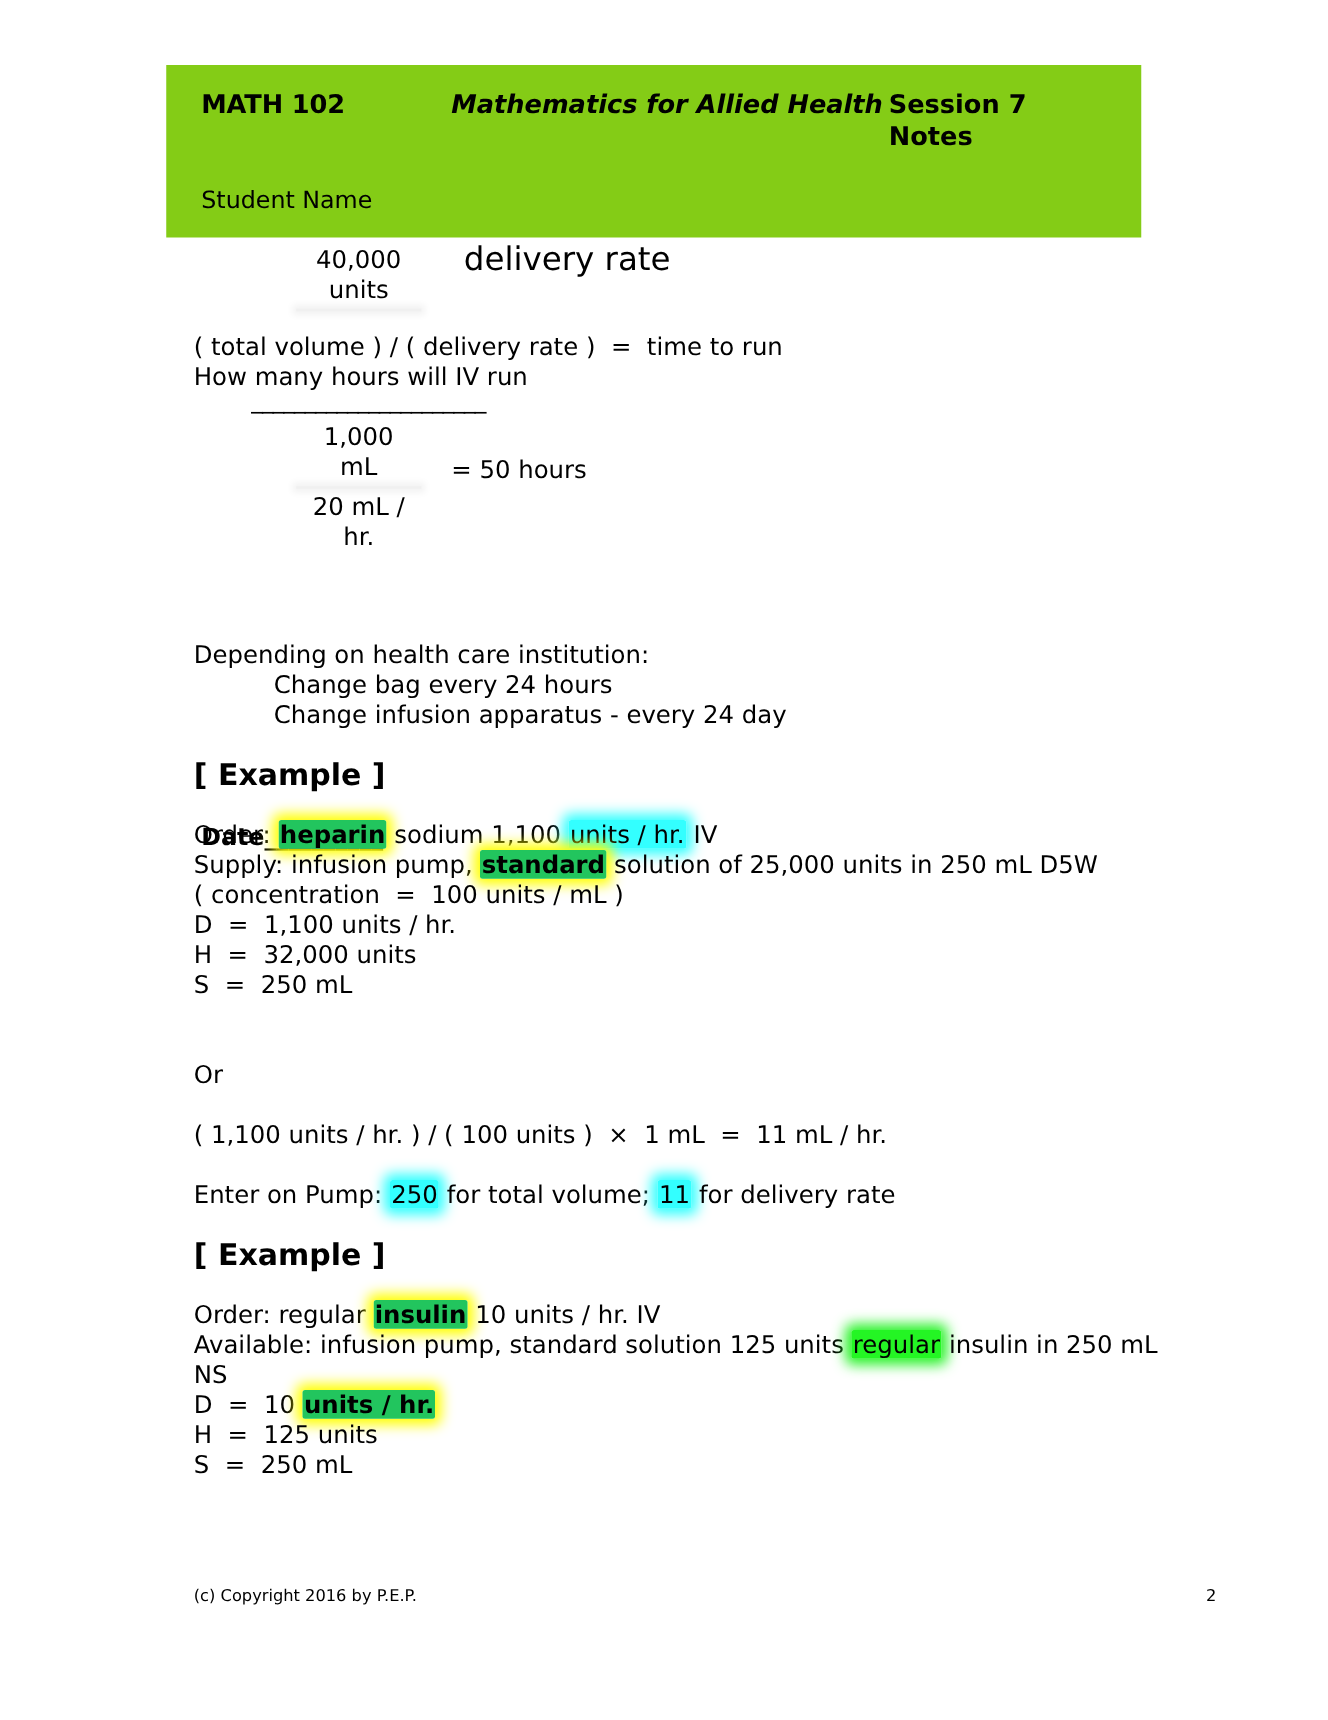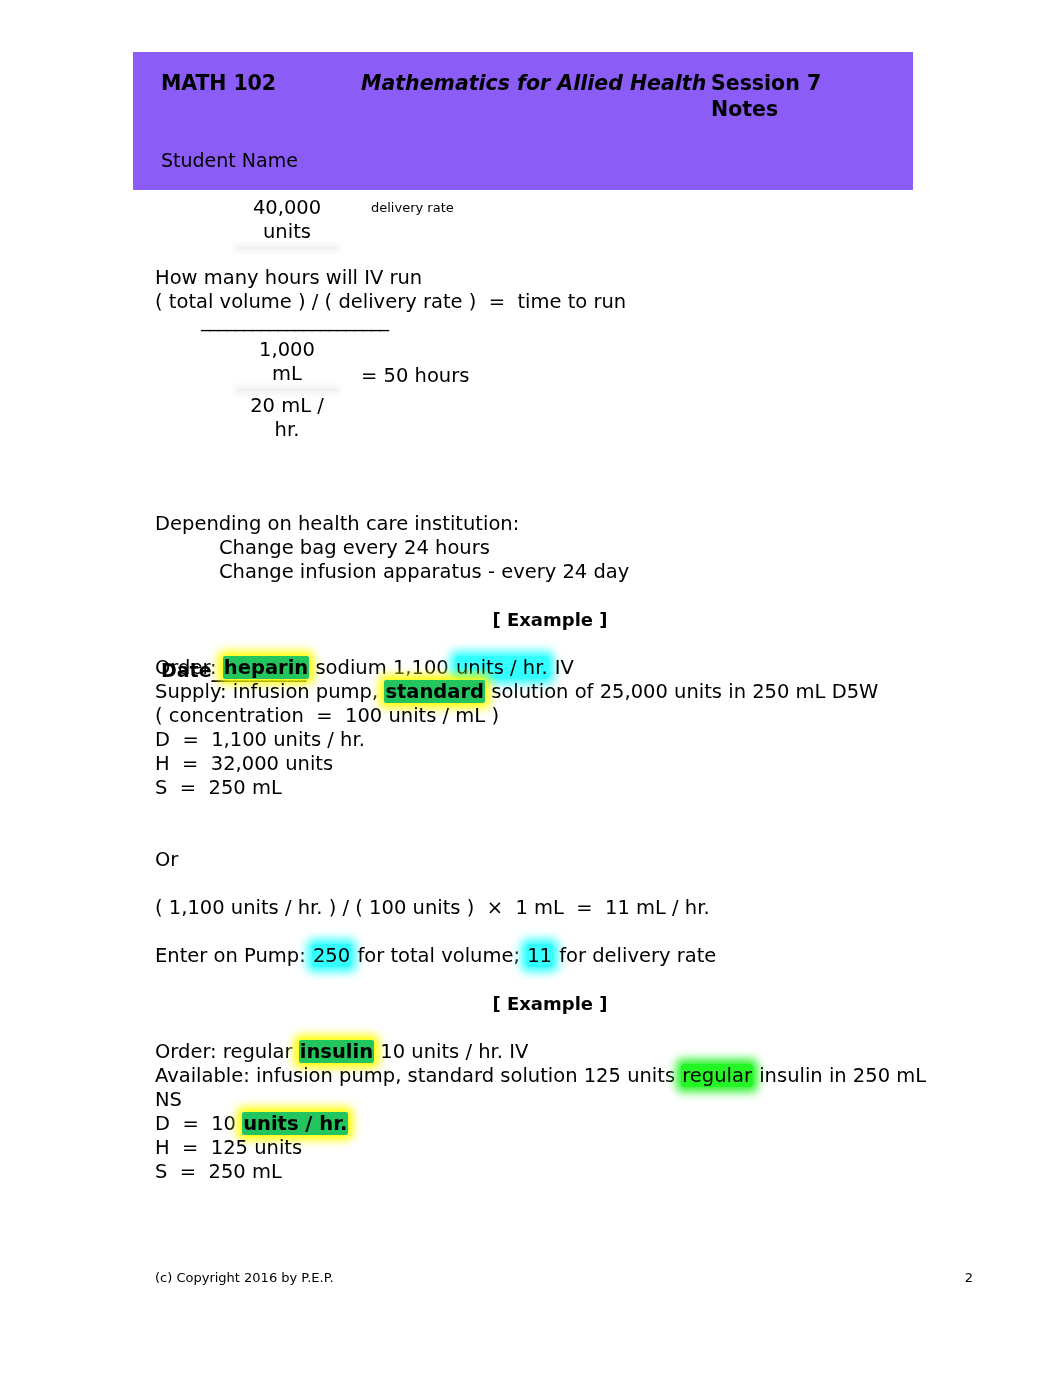--- a/index.html
+++ b/index.html
@@ -23,21 +23,21 @@
     height: 1376px;
   }
 
   
   .header-box {
     position: absolute;
     left: 133px;
     top: 52px;
     width: 780px;
     height: 138px;
-    background: #8b5cf6;
+    background: #84cc16;
     box-sizing: border-box;
     padding: 18px 24px 0 28px;
   }
   .header-row {
     display: flex;
     align-items: flex-start;
   }
   .hdr-col-1 { width: 160px; flex: 0 0 160px; }
   .hdr-col-2 { width: 350px; flex: 0 0 350px; margin-left: 40px; }
   .hdr-col-3 { flex: 1 1 auto; }
@@ -127,31 +127,30 @@
   .frac-side {
     margin-left: 18px;
     padding-top: 26px;
     font-size: 19.5px;
     line-height: 24px;
     white-space: nowrap;
   }
   .frac-top-label {
     margin-left: 28px;
     padding-top: 0px;
-    font-size: 13px;
+    font-size: 26px;
     line-height: 24px;
     white-space: nowrap;
   }
 
   
   .example-head {
     font-weight: bold;
-    font-size: 18px;
-    line-height: 24px;
-    text-align: center;
+    font-size: 24px;
+    line-height: 24px;
   }
 
   
   .hl {
     padding: 0 1px;
     border-radius: 2px;
   }
   .hl-yellow {
     background: #22c55e;
     box-shadow: 0 0 10px 5px #ffff00;
@@ -217,22 +216,22 @@
         <span class="num">40,000</span>
         <span class="num">units</span>
         <span class="bar"></span>
         <span class="den"></span>
       </div>
       <div class="frac-top-label">delivery rate</div>
     </div>
 
     <div class="gap-sm"></div>
 
+    <div class="line">( total volume ) / ( delivery rate )  =  time to run</div>
     <div class="line">How many hours will IV run</div>
-    <div class="line">( total volume ) / ( delivery rate )  =  time to run</div>
 
     <div class="gap-md"></div>
 
     <div class="frac-block">
       <div class="frac">
         <span class="num">1,000</span>
         <span class="num">mL</span>
         <span class="bar"></span>
         <span class="den">20 mL /</span>
         <span class="den">hr.</span>

